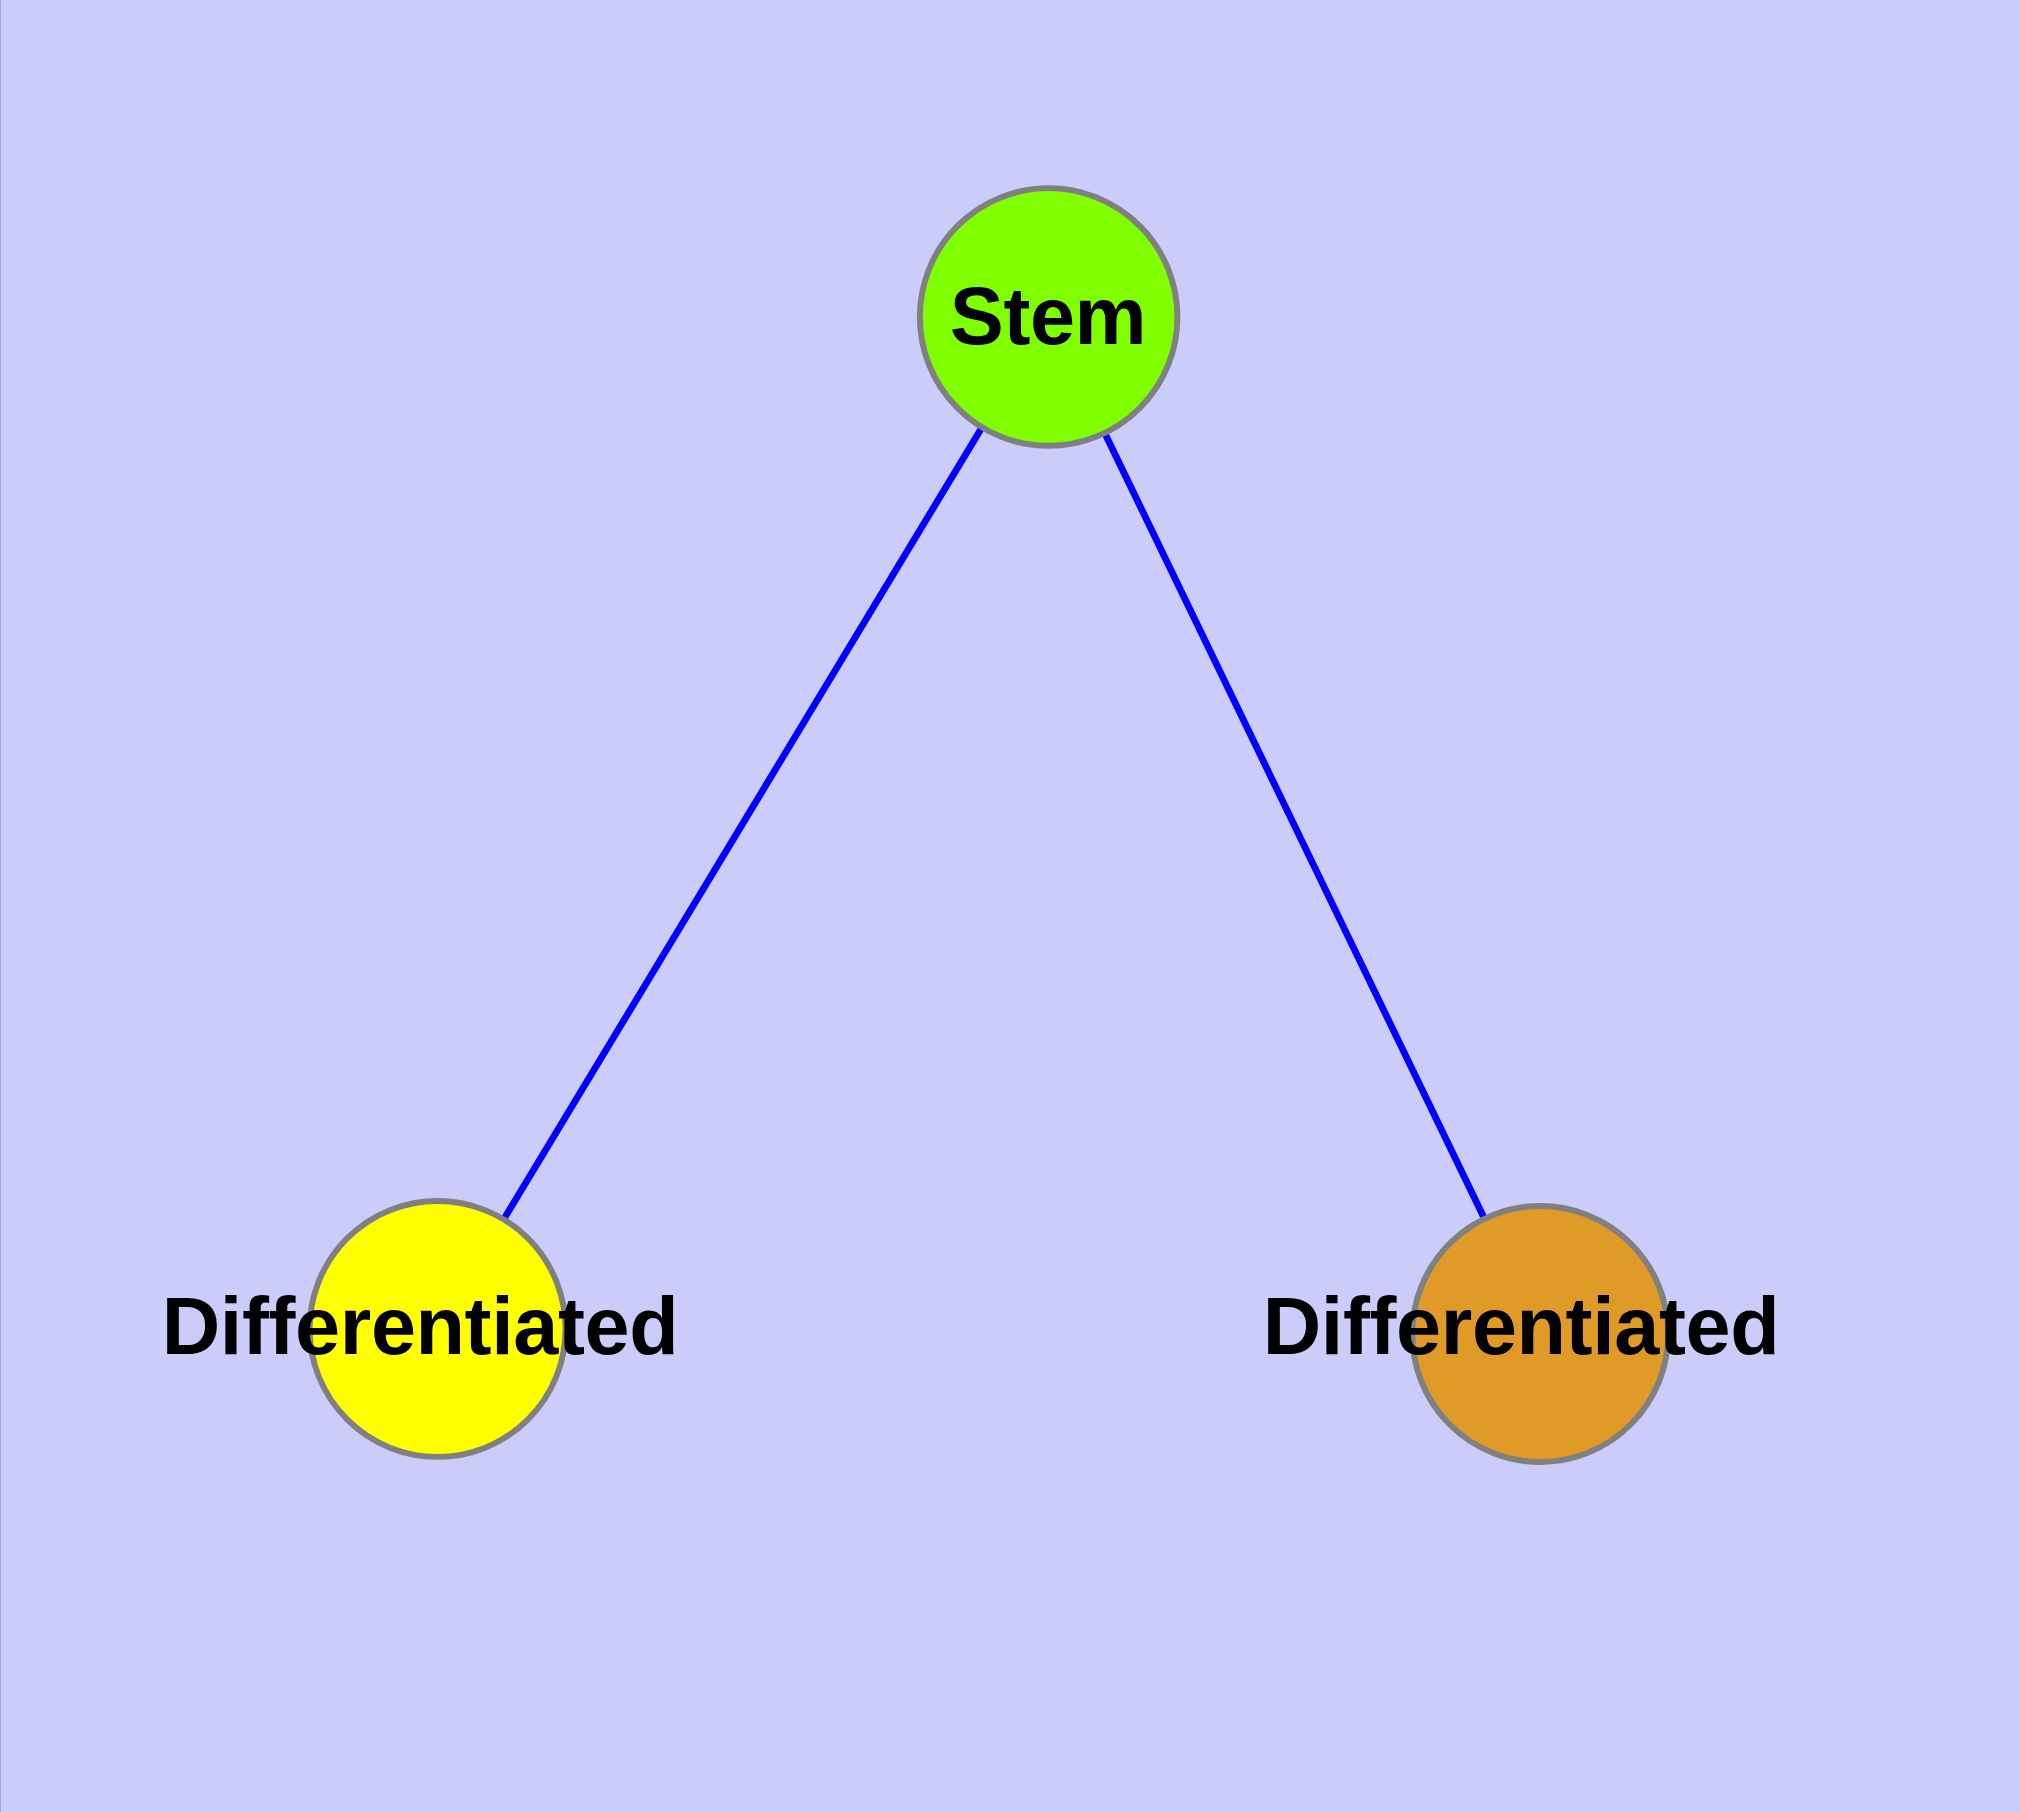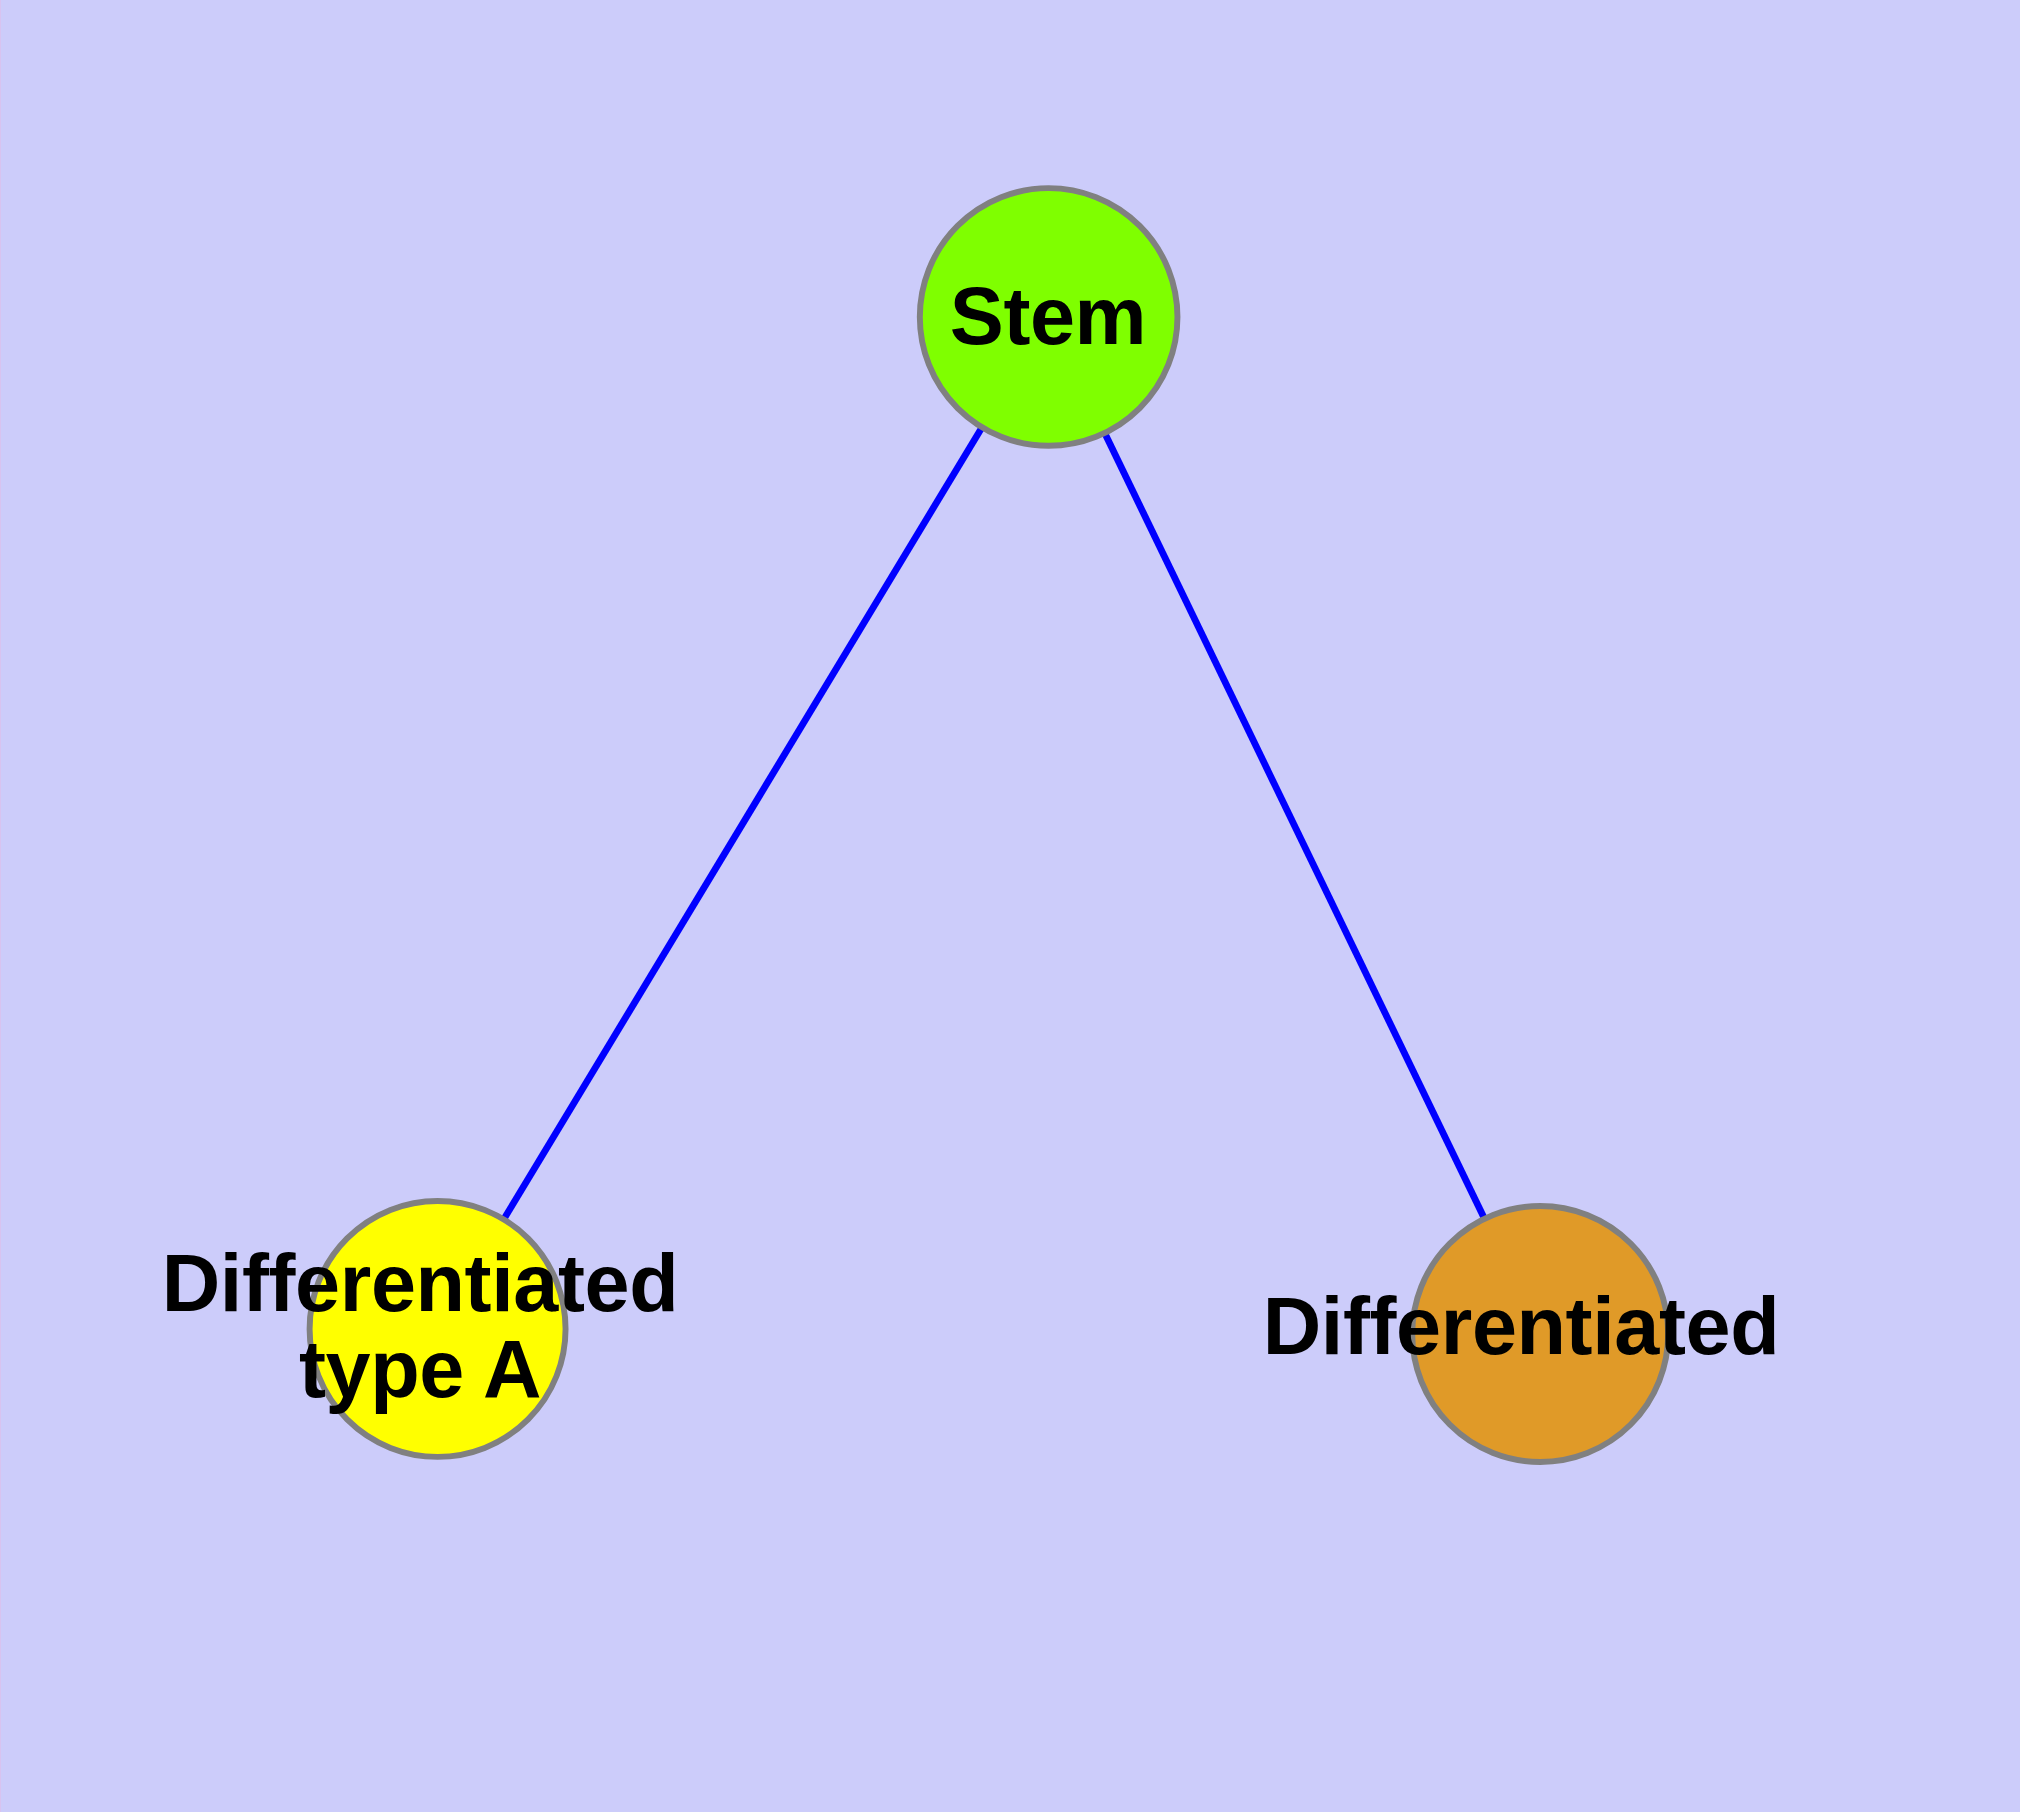--- a/index.html
+++ b/index.html
@@ -36,35 +36,35 @@
     transform: translate(-50%, -50%);
   }
   .node-label.big {
     font-size: 81px;
     letter-spacing: -0.4px;
   }
 </style>
 </head>
 <body>
 
-<div id="canvas" style="width: 1836px; height: 1812px; background: #f9a8d4;">
+<div id="canvas" style="width: 1836px; height: 1812px; background: #0f766e;">
 
   <svg id="graph-svg" viewBox="0 0 2384 2138" style="width: 2021px; height: 1812px;">
     <rect id="bg-rect" x="0" y="0" width="2384" height="2138" fill="#ccccfa"></rect>
     <g id="edge-layer">
         <line x1="1237" y1="374" x2="516" y2="1568" stroke="#0000ff" stroke-width="8" stroke-linecap="butt"></line>
         <line x1="1237" y1="374" x2="1817" y2="1574" stroke="#0000ff" stroke-width="8" stroke-linecap="butt"></line>
       </g>
     <g id="node-layer">
         <circle cx="1237" cy="374" r="152" fill="#7fff00" stroke="#808080" stroke-width="7"></circle>
         <circle cx="516" cy="1568" r="151" fill="#ffff00" stroke="#808080" stroke-width="7"></circle>
         <circle cx="1817" cy="1574" r="151" fill="#e09a28" stroke="#808080" stroke-width="7"></circle>
       </g>
   </svg>
 
   <div id="label-layer">
       <div class="node-label big" style="left: 1048px; top: 317px;"><div>Stem</div></div>
-      <div class="node-label big" style="left: 420px; top: 1327px;"><div>Differentiated</div><div>type A</div></div>
+      <div class="node-label big" style="left: 420px; top: 1327px;"><div>Differentiated</div></div>
       <div class="node-label big" style="left: 1521px; top: 1327px;"><div>Differentiated</div></div>
     </div>
 
 </div>
 
 
 </body></html>

